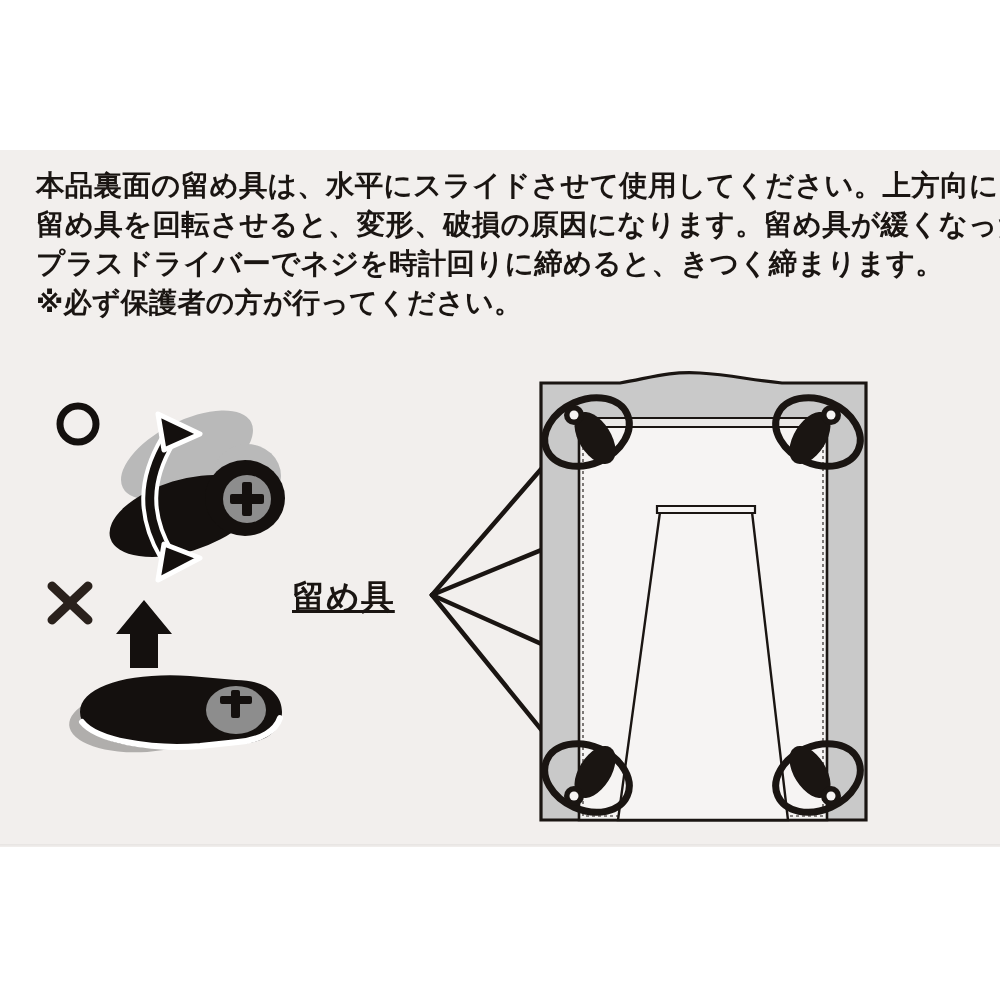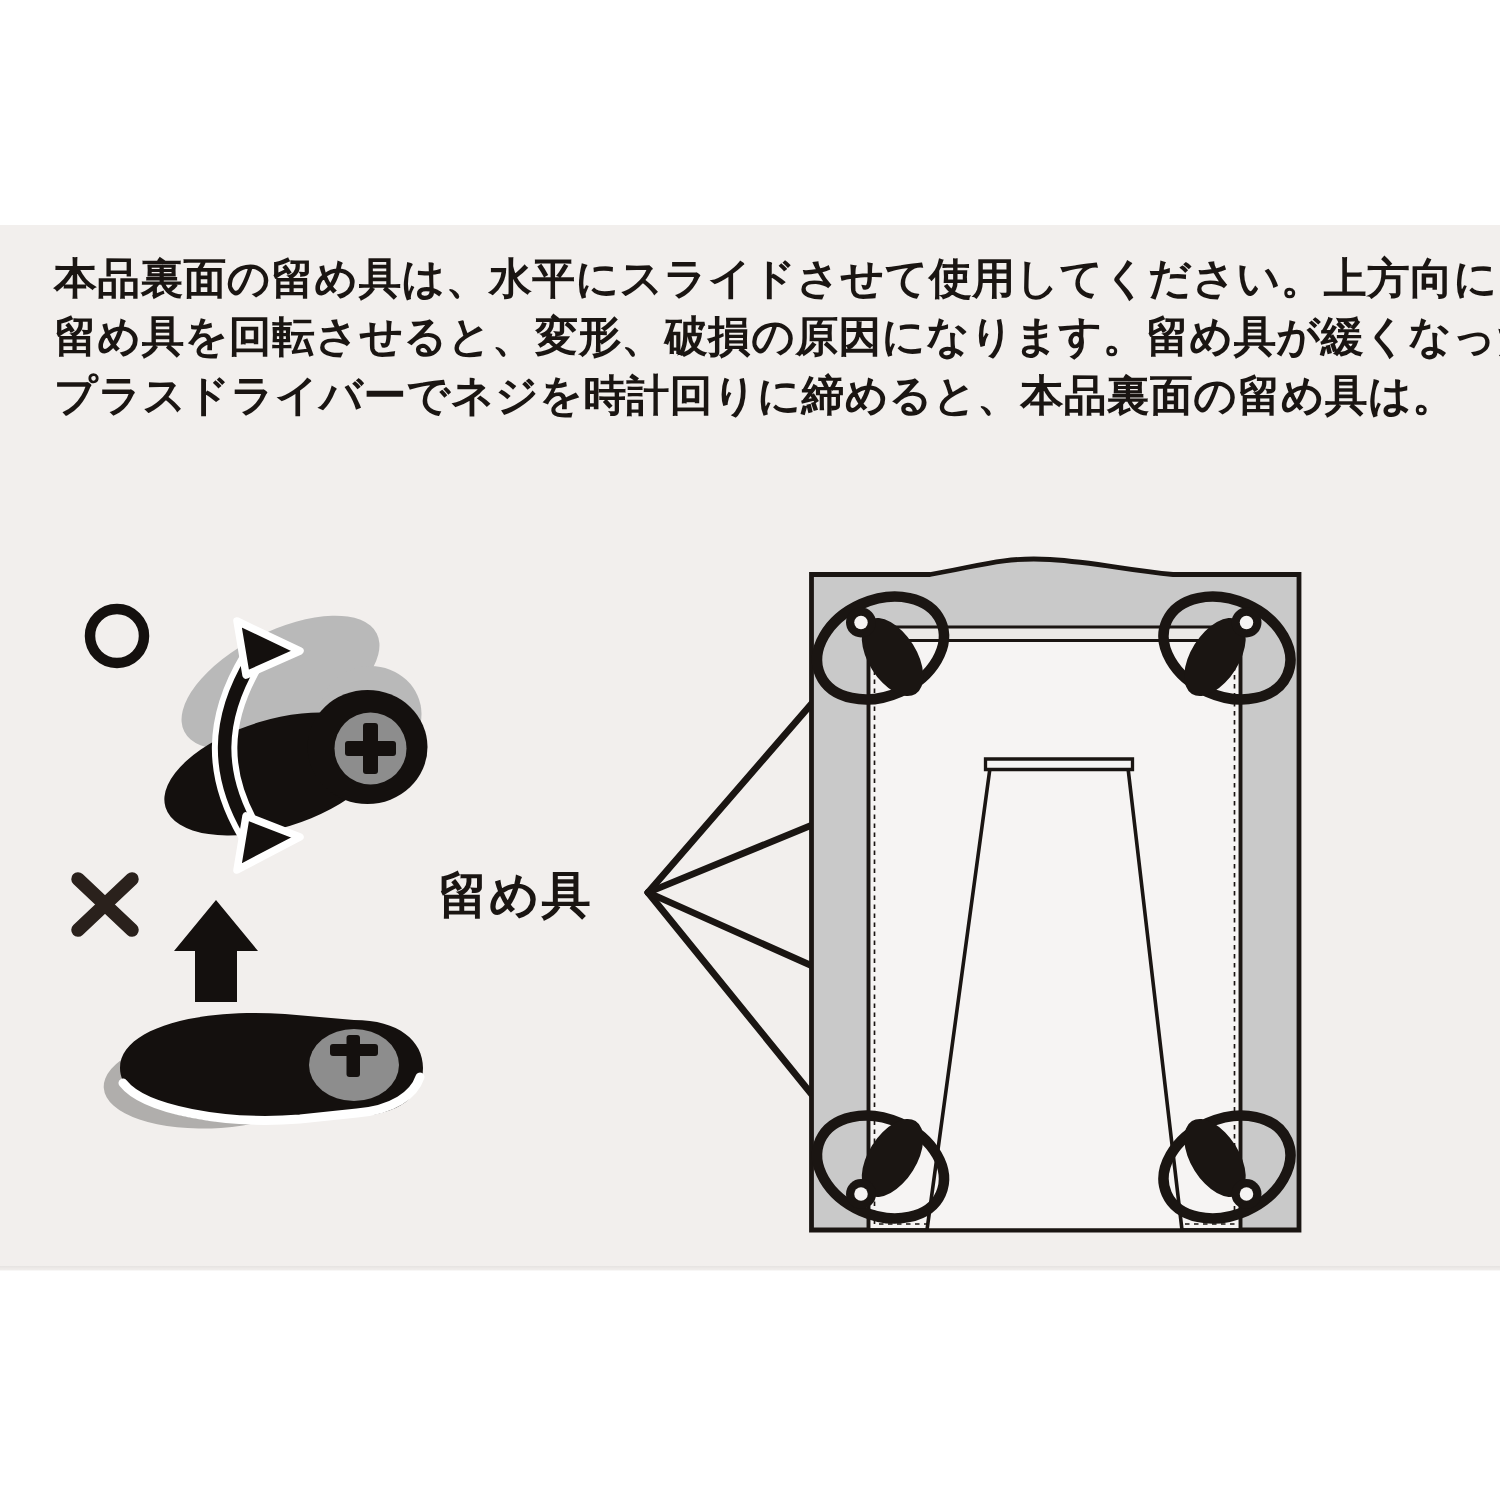--- a/index.html
+++ b/index.html
@@ -41,39 +41,41 @@
   #illus-ok{position:absolute;left:40px;top:392px;width:300px;height:200px;}
   #illus-ng{position:absolute;left:40px;top:572px;width:300px;height:190px;}
 
   
   #callout-label{
     position:absolute;left:292px;top:575px;
     font-size:33px;font-weight:700;color:#1a1512;
     letter-spacing:1px;
     font-family:"DejaVu Sans","Liberation Sans",sans-serif;
     white-space:nowrap;
+    text-decoration:underline;
   }
 
   
   #leaders{position:absolute;left:0;top:0;width:1000px;height:1000px;}
   #frame-diagram{position:absolute;left:500px;top:350px;width:400px;height:500px;}
 
   svg{display:block;overflow:visible;}
 </style>
 </head>
 <body>
 
 <div id="stage">
 
   <div id="card"></div>
 
   <div id="text-block">
     <div class="tline">本品裏面の留め具は、水平にスライドさせて使用してください。上方向にもちあげ、</div>
     <div class="tline">留め具を回転させると、変形、破損の原因になります。留め具が緩くなった際は、</div>
-    <div class="tline">プラスドライバーでネジを時計回りに締めると、本品裏面の留め具は。</div>
+    <div class="tline">プラスドライバーでネジを時計回りに締めると、きつく締まります。</div>
+    <div class="tline note">※必ず保護者の方が行ってください。</div>
   </div>
 
   <div id="illus-ok">
     <svg width="300" height="200" viewBox="0 0 300 200">
 
       <g>
         <circle cx="38" cy="32" r="18" fill="none" stroke="#14100e" stroke-width="7"></circle>
       </g>
 
       <g>

